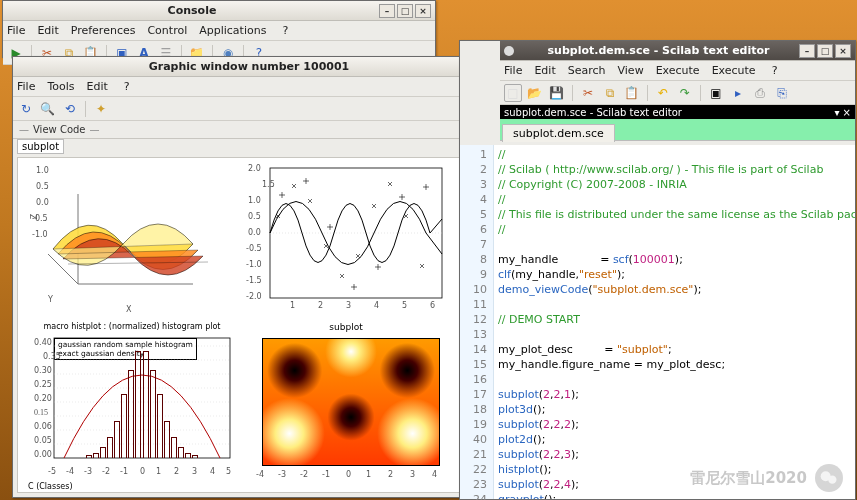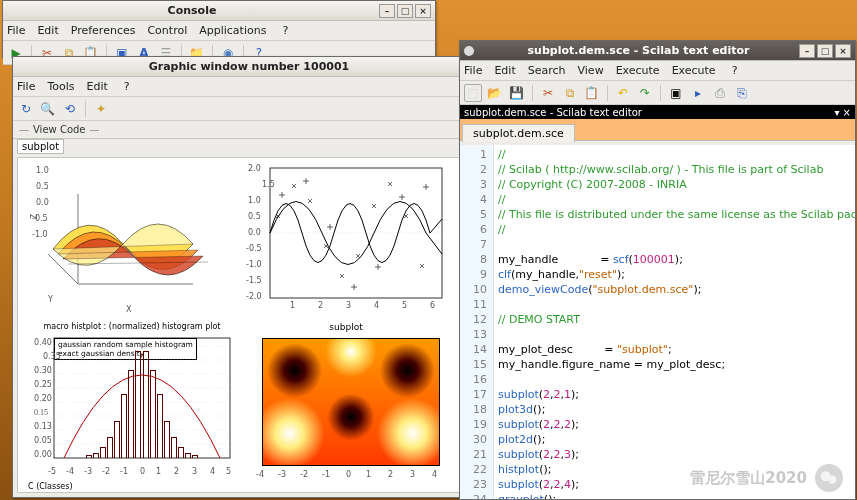--- a/index.html
+++ b/index.html
@@ -279,21 +279,21 @@
       <div class="ax-txt" style="position:absolute;bottom:0;left:62px;">-2</div>
       <div class="ax-txt" style="position:absolute;bottom:0;left:80px;">-1</div>
       <div class="ax-txt" style="position:absolute;bottom:0;left:100px;">0</div>
       <div class="ax-txt" style="position:absolute;bottom:0;left:116px;">1</div>
       <div class="ax-txt" style="position:absolute;bottom:0;left:134px;">2</div>
       <div class="ax-txt" style="position:absolute;bottom:0;left:152px;">3</div>
       <div class="ax-txt" style="position:absolute;bottom:0;left:170px;">4</div>
       <div class="ax-txt" style="position:absolute;bottom:0;left:186px;">5</div>
       <div class="ax-txt" style="position:absolute;left:-6px;top:114px;">0.00</div>
       <div class="ax-txt" style="position:absolute;left:-6px;top:100px;">0.05</div>
-      <div class="ax-txt" style="position:absolute;left:-6px;top:86px;">0.13</div>
+      <div class="ax-txt" style="position:absolute;left:-6px;top:86px;">0.06</div>
       <div class="ax-txt" style="position:absolute;left:-6px;top:72px;font-family:Liberation Serif, serif;">0.15</div>
       <div class="ax-txt" style="position:absolute;left:-6px;top:58px;">0.20</div>
       <div class="ax-txt" style="position:absolute;left:-6px;top:44px;">0.25</div>
       <div class="ax-txt" style="position:absolute;left:-6px;top:30px;">0.30</div>
       <div class="ax-txt" style="position:absolute;left:-6px;top:16px;padding-left:9px;">0.35</div>
       <div class="ax-txt" style="position:absolute;left:-6px;top:2px;">0.40</div>
     </div>
     <div style="position:absolute;left:10px;top:324px;width:208px;text-align:left;font-size:8px;">C (Classes)</div>
 
     <div style="position:absolute;left:228px;top:164px;width:200px;text-align:center;font-size:9px;">subplot</div>
@@ -305,21 +305,21 @@
     <div class="ax-txt" style="position:absolute;left:282px;top:312px;">-2</div>
     <div class="ax-txt" style="position:absolute;left:304px;top:312px;">-1</div>
     <div class="ax-txt" style="position:absolute;left:328px;top:312px;">0</div>
     <div class="ax-txt" style="position:absolute;left:348px;top:312px;">1</div>
     <div class="ax-txt" style="position:absolute;left:370px;top:312px;">2</div>
     <div class="ax-txt" style="position:absolute;left:392px;top:312px;">3</div>
     <div class="ax-txt" style="position:absolute;left:414px;top:312px;">4</div>
   </div>
 </div>
 
-<div class="window" style="left:459px; top:40px; width:397px; height:460px;">
+<div class="window" style="left:459px; top:40px; width:397px; height:460px;padding-left:40px;">
   <div class="titlebar" style="background:linear-gradient(#6a6460,#4f4a46);color:#fff;">
     <span style="width:10px;height:10px;border-radius:50%;background:#ddd;margin-right:6px;"></span>
     <span class="title">subplot.dem.sce - Scilab text editor</span>
     <span class="winbtn">–</span>
     <span class="winbtn">□</span>
     <span class="winbtn">×</span>
   </div>
   <div class="menubar">
     <span>File</span>
     <span>Edit</span>
@@ -343,21 +343,21 @@
     <span class="tsep"></span>
     <span class="tbtn" style="color:#111">▣</span>
     <span class="tbtn" style="color:#3060c0">▸</span>
     <span class="tbtn" style="color:#888">⎙</span>
     <span class="tbtn" style="color:#3060c0">⎘</span>
   </div>
   <div class="blackbar">
     <span>subplot.dem.sce - Scilab text editor</span>
       <span style="margin-left:auto">▾ ×</span>
   </div>
-  <div style="height:22px;background:#fdba74;border-bottom:1px solid #bbb;padding-top:3px;">
+  <div style="height:22px;background:#86efac;border-bottom:1px solid #bbb;padding-top:3px;">
     <span class="tab">subplot.dem.sce</span>
   </div>
   <div class="editor-body">
     <div class="gutter" id="gutter">
         <div>1</div>
         <div>2</div>
         <div>3</div>
         <div>4</div>
         <div>5</div>
         <div>6</div>
@@ -367,21 +367,21 @@
         <div>10</div>
         <div>11</div>
         <div>12</div>
         <div>13</div>
         <div>14</div>
         <div>15</div>
         <div>16</div>
         <div>17</div>
         <div>18</div>
         <div>19</div>
-        <div>30</div>
+        <div>40</div>
         <div>21</div>
         <div>22</div>
         <div>23</div>
         <div>24</div>
       </div>
     <div class="code" id="code"><div class="c-comment">//</div><div class="c-comment">// Scilab ( http://www.scilab.org/ ) - This file is part of Scilab</div><div class="c-comment">// Copyright (C) 2007-2008 - INRIA</div><div class="c-comment">//</div><div class="c-comment">// This file is distributed under the same license as the Scilab package</div><div class="c-comment">//</div><div></div><div>my_handle            = <span class="c-fn">scf</span>(<span class="c-num">100001</span>);</div><div><span class="c-fn">clf</span>(my_handle,<span class="c-str">"reset"</span>);</div><div><span class="c-fn">demo_viewCode</span>(<span class="c-str">"subplot.dem.sce"</span>);</div><div></div><div class="c-comment">// DEMO START</div><div></div><div>my_plot_desc         = <span class="c-str">"subplot"</span>;</div><div>my_handle.figure_name = my_plot_desc;</div><div></div><div><span class="c-fn">subplot</span>(<span class="c-num">2</span>,<span class="c-num">2</span>,<span class="c-num">1</span>);</div><div><span class="c-fn">plot3d</span>();</div><div><span class="c-fn">subplot</span>(<span class="c-num">2</span>,<span class="c-num">2</span>,<span class="c-num">2</span>);</div><div><span class="c-fn">plot2d</span>();</div><div><span class="c-fn">subplot</span>(<span class="c-num">2</span>,<span class="c-num">2</span>,<span class="c-num">3</span>);</div><div><span class="c-fn">histplot</span>();</div><div><span class="c-fn">subplot</span>(<span class="c-num">2</span>,<span class="c-num">2</span>,<span class="c-num">4</span>);</div><div><span class="c-fn">grayplot</span>();</div></div>
   </div>
 </div>
 
 <div class="watermark">雷尼尔雪山2020</div>

